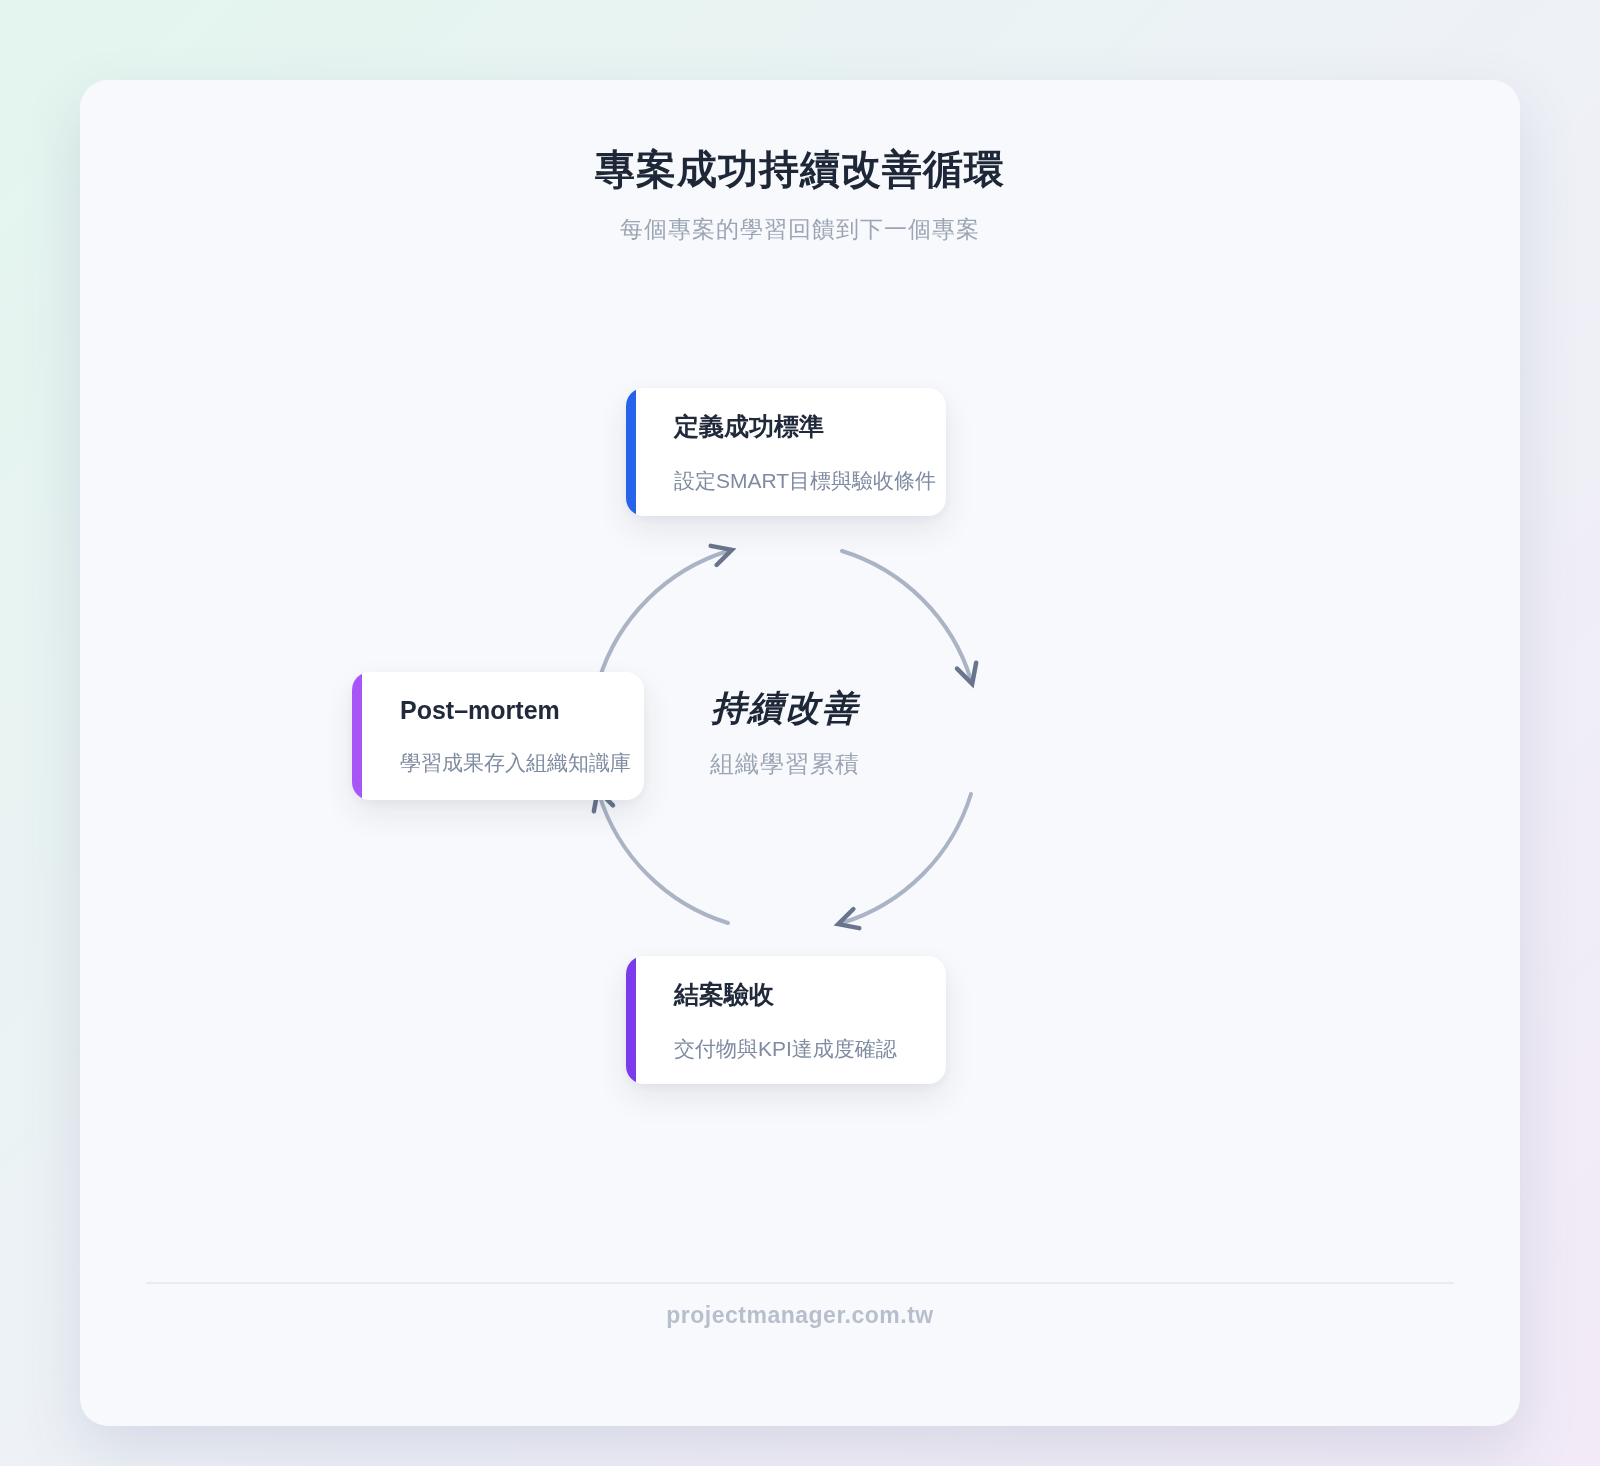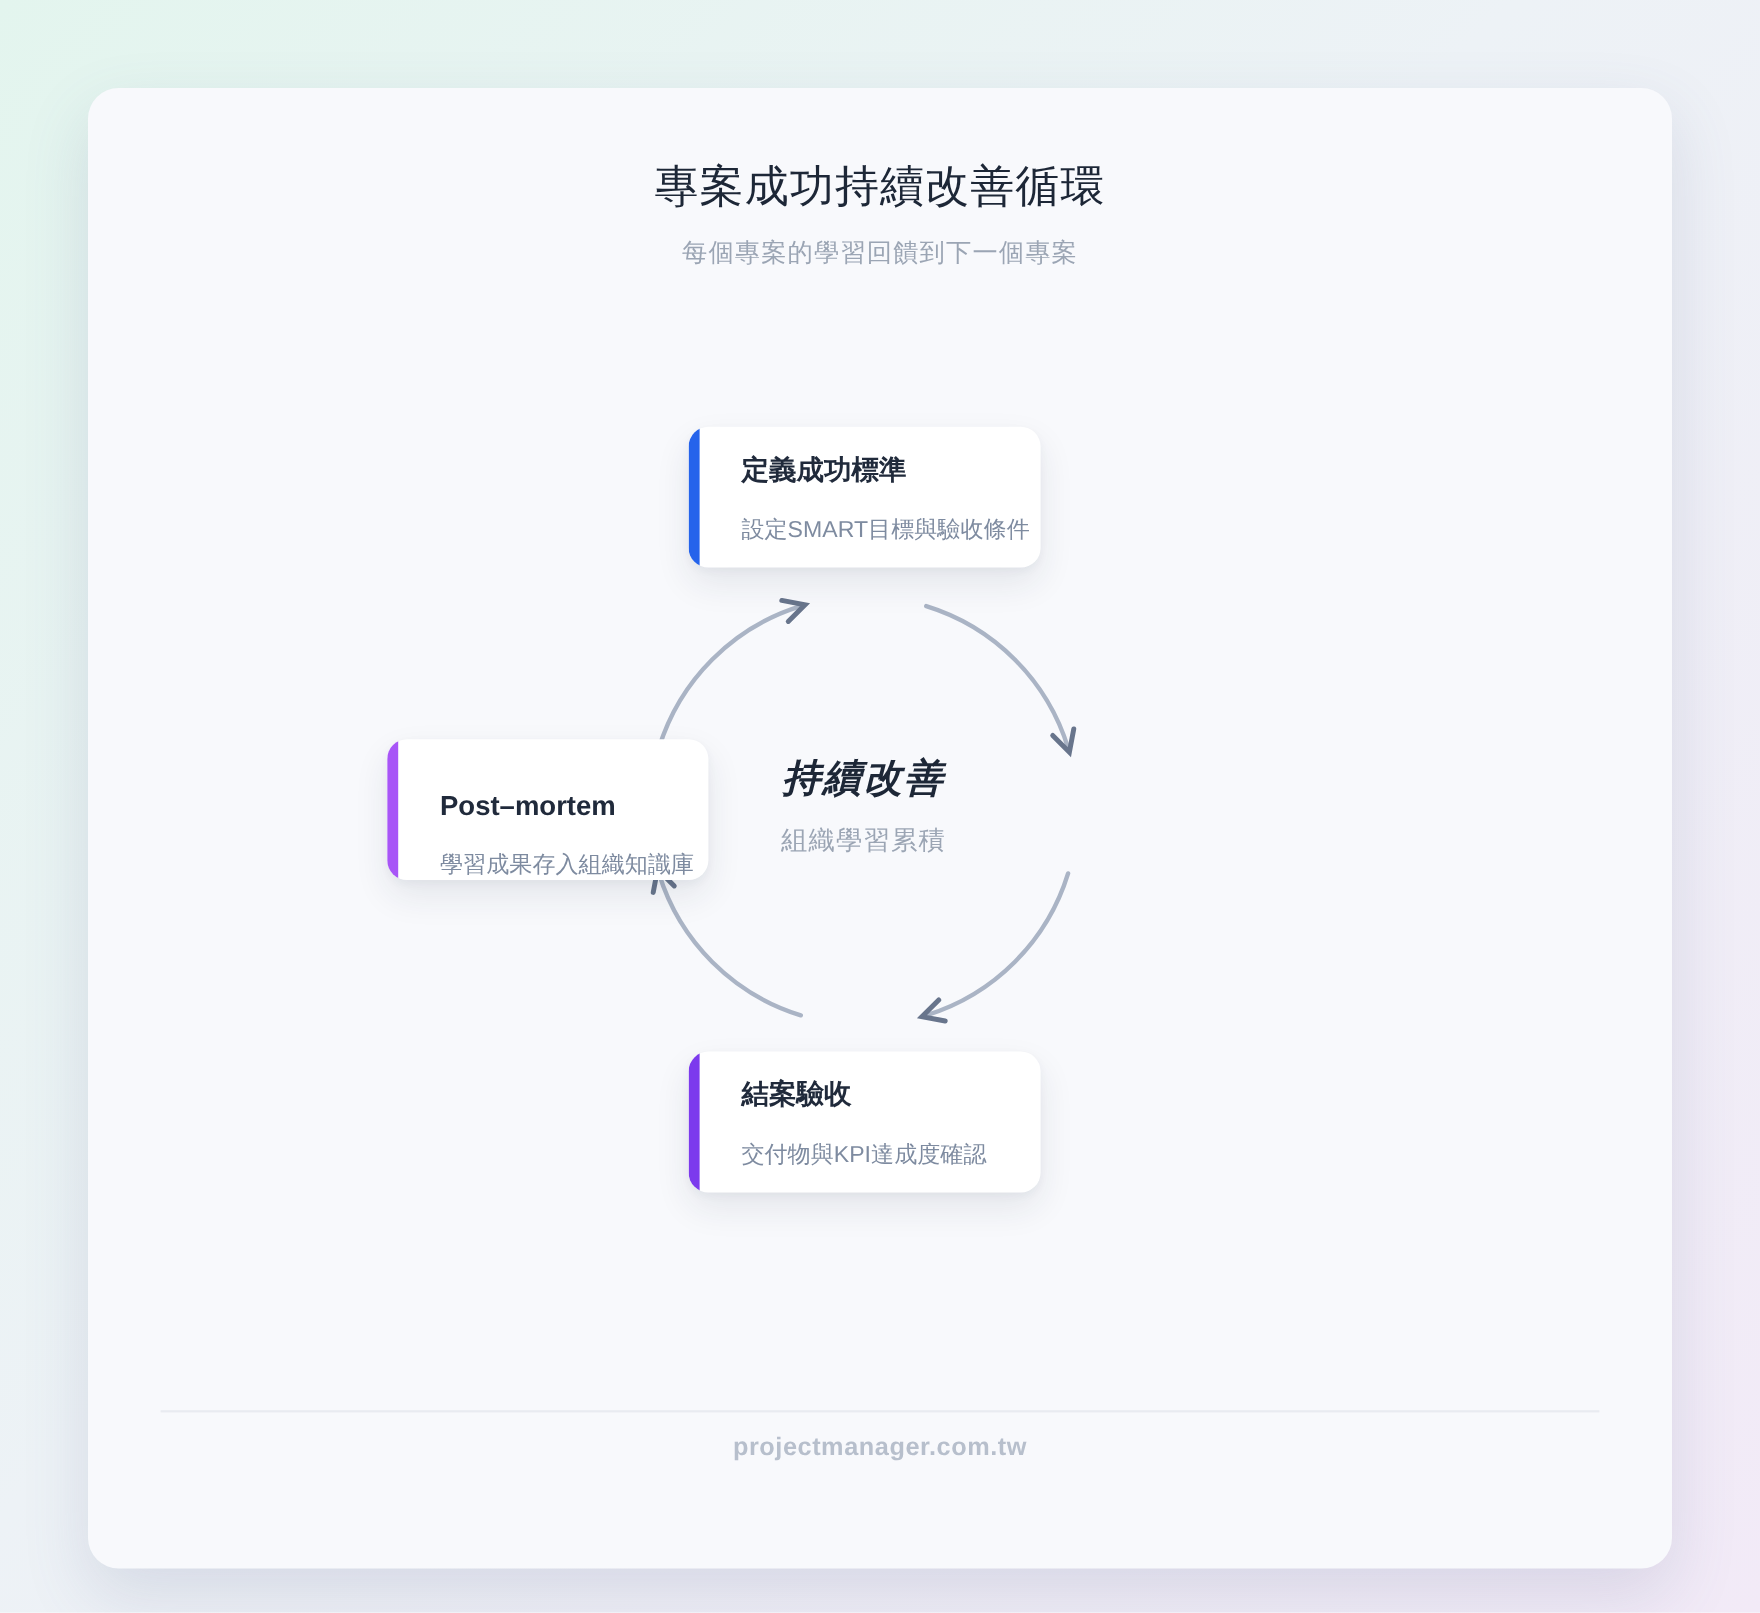--- a/index.html
+++ b/index.html
@@ -15,21 +15,21 @@
     width: 1440px; height: 1346px;
     background: #f8f9fc;
     border-radius: 28px;
     box-shadow: 0 24px 60px rgba(90, 100, 140, 0.16);
   }
   .page-title {
     position: absolute;
     left: 0; right: 0; top: 62px;
     text-align: center;
     font-size: 40px;
-    font-weight: normal;
+    font-weight: bold;
     color: #1d2737;
     letter-spacing: 1px;
   }
   .page-subtitle {
     position: absolute;
     left: 0; right: 0; top: 134px;
     text-align: center;
     font-size: 23px;
     color: #9ba5b4;
     letter-spacing: 1px;
@@ -62,21 +62,21 @@
     font-weight: bold;
     color: #202a3b;
   }
   .card-subtitle {
     font-size: 21px;
     color: #7e8ba0;
   }
   .card-top    { left: 546px; top: 308px;  width: 320px; height: 128px; }
   .card-right  { left: 844px; top: 592px;  width: 292px; height: 128px; }
   .card-bottom { left: 546px; top: 876px;  width: 320px; height: 128px; }
-  .card-left   { left: 272px; top: 592px;  width: 292px; height: 128px; justify-content: flex-end; }
+  .card-left   { left: 272px; top: 592px;  width: 292px; height: 128px; }
   .center-label {
     position: absolute;
     left: 705px; top: 652px;
     transform: translate(-50%, -50%);
     text-align: center;
     width: 400px;
   }
   .center-title {
     font-size: 35px;
     font-weight: bold;

